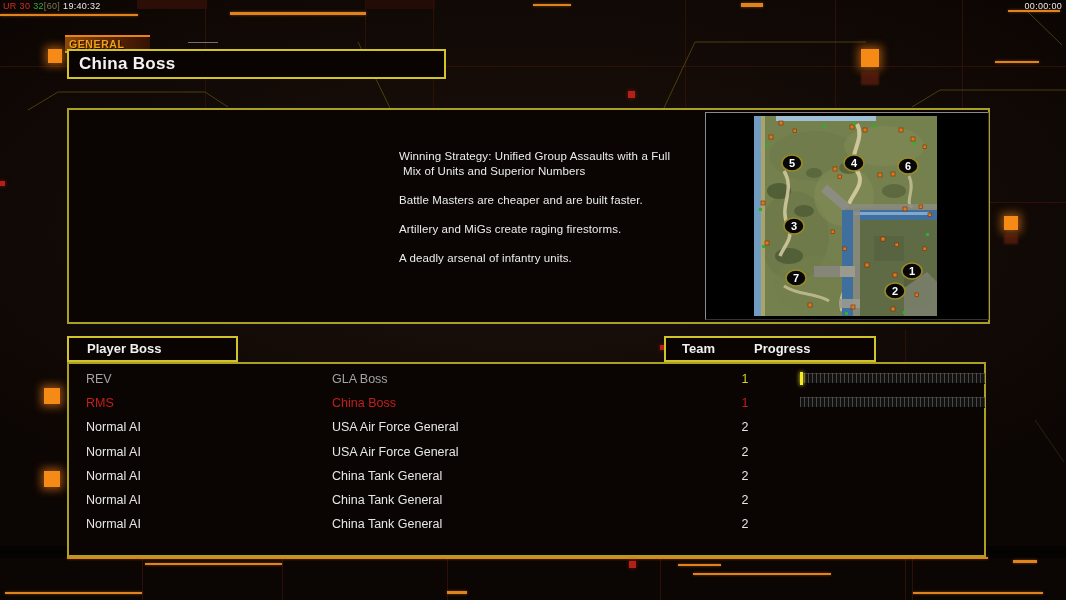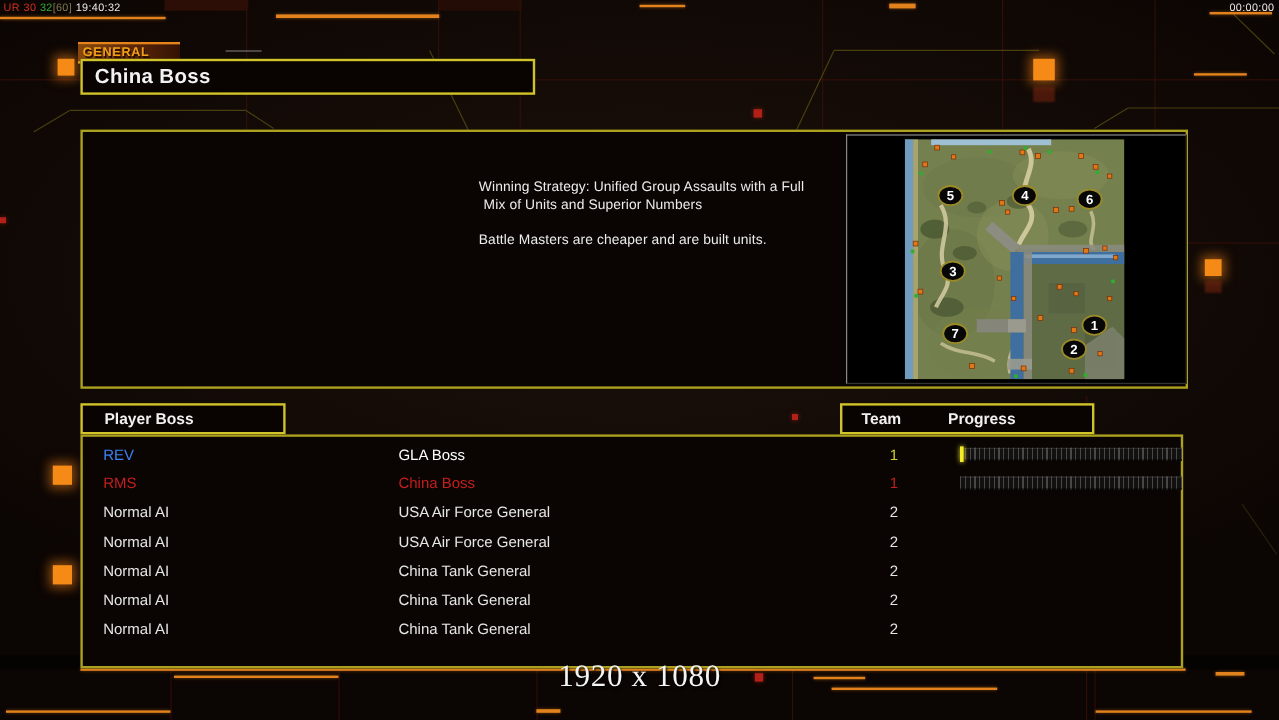--- a/index.html
+++ b/index.html
@@ -155,21 +155,23 @@
   </div>
   <div class="status" style="right:4px;top:1px;color:#e8e8e8">00:00:00</div>
 
   <div class="gen-tab">GENERAL</div>
   <div class="title-box">China Boss</div>
 
   <div class="main-box">
     <div class="briefing">
       <div>Winning Strategy: Unified Group Assaults with a Full</div>
       <div class="cont">Mix of Units and Superior Numbers</div>
-      <div class="para">Battle Masters are cheaper and are built units.</div>
+      <div class="para">Battle Masters are cheaper and are built faster.</div>
+      <div class="para">Artillery and MiGs create raging firestorms.</div>
+      <div class="para">A deadly arsenal of infantry units.</div>
     </div>
 
     <div class="map-box">
       <svg width="183" height="200" viewBox="0 0 183 200">
         <rect width="183" height="200" fill="#75804f"></rect>
         <ellipse cx="60" cy="40" rx="45" ry="25" fill="#6d7a4a" opacity="0.7"></ellipse>
         <ellipse cx="130" cy="30" rx="40" ry="20" fill="#7f8a55" opacity="0.6"></ellipse>
         <ellipse cx="40" cy="120" rx="35" ry="45" fill="#6a7747" opacity="0.6"></ellipse>
         <ellipse cx="60" cy="170" rx="40" ry="30" fill="#717e4c" opacity="0.6"></ellipse>
         <ellipse cx="90" cy="80" rx="30" ry="30" fill="#848e58" opacity="0.5"></ellipse>
@@ -270,30 +272,30 @@
           <g>
               <ellipse cx="141" cy="175" rx="10" ry="8" fill="#070707" stroke="#9a8a28" stroke-width="1.5"></ellipse>
               <text x="141" y="179" text-anchor="middle" fill="#fff" font-size="11" font-weight="bold" font-family="Liberation Sans, sans-serif">2</text>
             </g>
         </g>
       </svg>
     </div>
   </div>
 
   <div class="hdr-box" style="left:67px;top:336px;width:149px;padding-left:18px">Player Boss</div>
-  <div class="hdr-box" style="left:700px;top:336px;width:208px">
+  <div class="hdr-box" style="left:664px;top:336px;width:208px">
     <span style="position:absolute;left:16px">Team</span>
     <span style="position:absolute;left:88px">Progress</span>
   </div>
 
   <div class="list-box">
     <div class="rows">
       <div class="row">
-        <span class="c-name" style="color: #3b82f6;">REV</span>
-        <span class="c-army" style="color: #ffffff;">GLA Boss</span>
+        <span class="c-name" style="color: #a3a3a3;">REV</span>
+        <span class="c-army" style="color: #a3a3a3;">GLA Boss</span>
         <span class="c-team" style="color: rgb(208, 208, 40);">1</span>
         <span class="c-prog">
             <i class="tick"></i>
           </span>
       </div>
       <div class="row">
         <span class="c-name" style="color: rgb(196, 30, 30);">RMS</span>
         <span class="c-army" style="color: rgb(196, 30, 30);">China Boss</span>
         <span class="c-team" style="color: rgb(196, 30, 30);">1</span>
         <span class="c-prog"></span>
@@ -319,15 +321,14 @@
         <span class="c-team" style="color: rgb(230, 230, 230);">2</span>
       </div>
       <div class="row">
         <span class="c-name" style="color: rgb(230, 230, 230);">Normal AI</span>
         <span class="c-army" style="color: rgb(230, 230, 230);">China Tank General</span>
         <span class="c-team" style="color: rgb(230, 230, 230);">2</span>
       </div>
     </div>
   </div>
 
-  <div class="footer-res">1920 x 1080</div>
 
 </div>
 
 </body></html>

